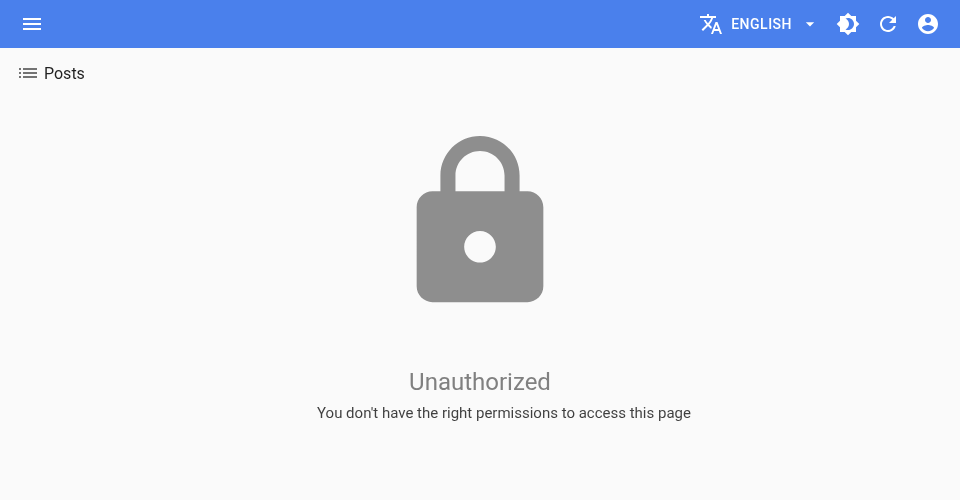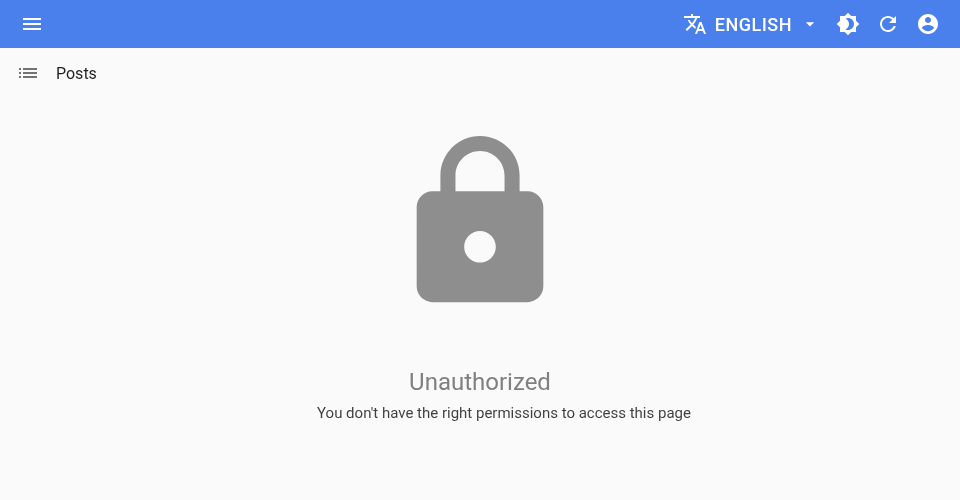--- a/index.html
+++ b/index.html
@@ -36,40 +36,40 @@
     }
     .lang-selector {
       display: flex;
       align-items: center;
       gap: 8px;
       padding: 0 8px;
       height: 40px;
       cursor: pointer;
     }
     .lang-selector .lang-text {
-      font-size: 18px;
+      font-size: 14px;
       font-weight: 500;
       letter-spacing: 0.5px;
       text-align: right;
     }
     .icon-btn {
       width: 40px;
       height: 40px;
       display: flex;
       align-items: center;
       justify-content: center;
       cursor: pointer;
       border-radius: 50%;
     }
     .breadcrumb {
       height: 50px;
       display: flex;
       align-items: center;
       padding: 0 16px;
-      gap: 16px;
+      gap: 4px;
       color: rgba(0,0,0,0.6);
     }
     .breadcrumb .bc-text {
       font-size: 16px;
       color: rgba(0,0,0,0.87);
     }
     .content {
       display: flex;
       flex-direction: column;
       align-items: center;

